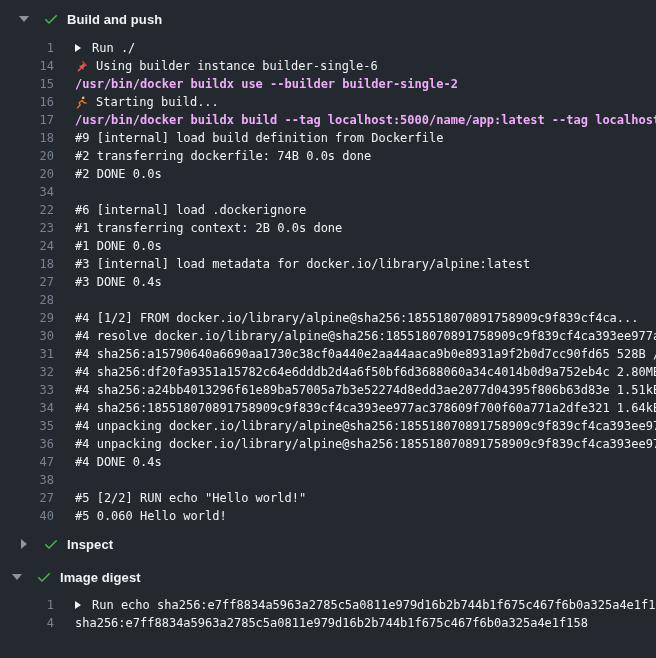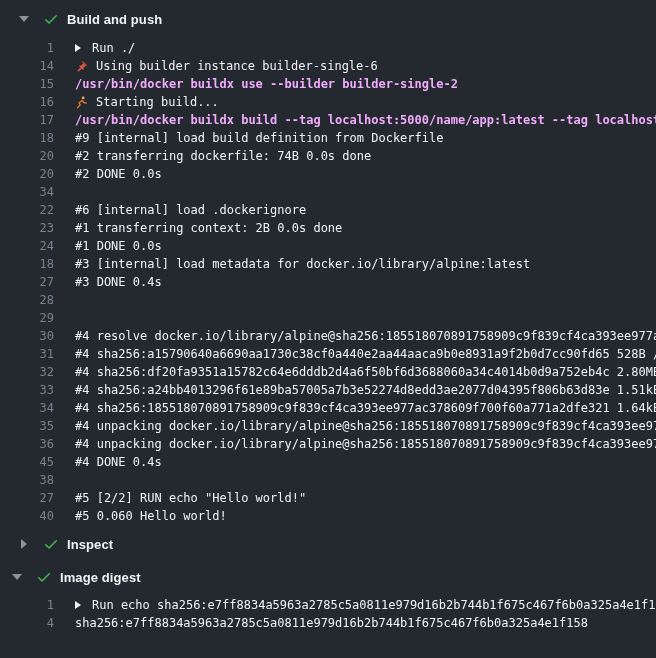--- a/index.html
+++ b/index.html
@@ -192,20 +192,21 @@
     <span class="line-text"><span>#3 DONE 0.4s</span></span>
   </div>
 
   <div class="log-row k-plain">
     <span class="line-num">28</span>
     <span class="line-text"><span></span></span>
   </div>
 
   <div class="log-row k-plain">
     <span class="line-num">29</span>
+    <span class="line-text"><span>#4 [1/2] FROM docker.io/library/alpine@sha256:185518070891758909c9f839cf4ca...</span></span>
   </div>
 
   <div class="log-row k-plain">
     <span class="line-num">30</span>
     <span class="line-text"><span>#4 resolve docker.io/library/alpine@sha256:185518070891758909c9f839cf4ca393ee977ac3</span></span>
   </div>
 
   <div class="log-row k-plain">
     <span class="line-num">31</span>
     <span class="line-text"><span>#4 sha256:a15790640a6690aa1730c38cf0a440e2aa44aaca9b0e8931a9f2b0d7cc90fd65 528B / 5</span></span>
@@ -230,21 +231,21 @@
     <span class="line-num">35</span>
     <span class="line-text"><span>#4 unpacking docker.io/library/alpine@sha256:185518070891758909c9f839cf4ca393ee977a</span></span>
   </div>
 
   <div class="log-row k-plain">
     <span class="line-num">36</span>
     <span class="line-text"><span>#4 unpacking docker.io/library/alpine@sha256:185518070891758909c9f839cf4ca393ee977a</span></span>
   </div>
 
   <div class="log-row k-plain">
-    <span class="line-num">45</span>
+    <span class="line-num">47</span>
     <span class="line-text"><span>#4 DONE 0.4s</span></span>
   </div>
 
   <div class="log-row k-plain">
     <span class="line-num">38</span>
     <span class="line-text"><span></span></span>
   </div>
 
   <div class="log-row k-plain">
     <span class="line-num">27</span>

